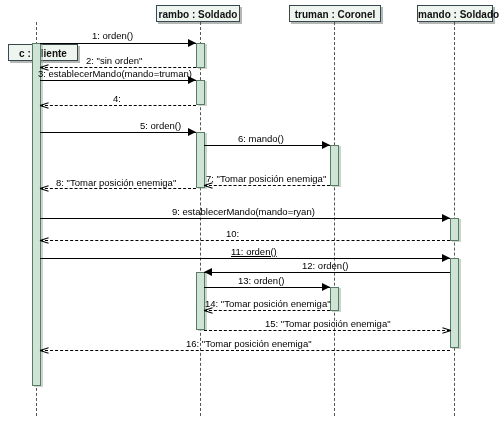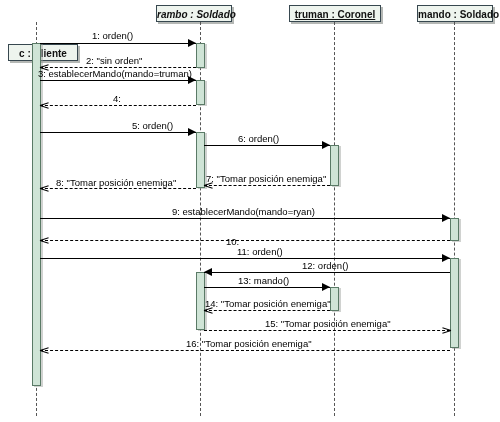--- a/index.html
+++ b/index.html
@@ -48,22 +48,22 @@
   
   .lbl{position:absolute;font-size:9.5px;color:#000;white-space:nowrap;
        line-height:11px;background:transparent;}
 </style>
 </head>
 <body>
 
 <div id="canvas">
   <div id="heads">
       <div class="head" style="left: 8px; top: 5px; width: 70px; margin-top: 39px;">c : Cliente</div>
-      <div class="head" style="left: 156px; top: 5px; width: 76px; font-style: italic;">rambo : Soldado</div>
-      <div class="head" style="left: 289px; top: 5px; width: 92px; text-decoration: underline;">truman : Coronel</div>
+      <div class="head" style="left: 156px; top: 5px; width: 84px;">rambo : Soldado</div>
+      <div class="head" style="left: 289px; top: 5px; width: 92px;">truman : Coronel</div>
       <div class="head" style="left: 417px; top: 5px; width: 76px;">mando : Soldado</div>
     </div>
   <div id="lifelines">
       <div class="lifeline" style="left: 36px; top: 22px; height: 394px;"></div>
       <div class="lifeline" style="left: 200px; top: 22px; height: 394px;"></div>
       <div class="lifeline" style="left: 334px; top: 22px; height: 394px;"></div>
       <div class="lifeline" style="left: 454px; top: 22px; height: 394px;"></div>
     </div>
   <div id="acts">
       <div class="act" style="left: 32px; top: 43px; height: 343px;"></div>
@@ -84,45 +84,45 @@
       <div class="ah open-l" style="top: 63px; left: 40px;"></div>
       <div class="lbl" style="left: 86px; top: 55px;">2: "sin orden"</div>
       <div class="msg call" style="left: 40px; top: 80px; width: 156px;"></div>
       <div class="ah solid-r" style="top: 76px; left: 188px;"></div>
       <div class="lbl" style="left: 38px; top: 68px;">3: establecerMando(mando=truman)</div>
       <div class="msg ret" style="left: 40px; top: 105px; width: 156px;"></div>
       <div class="ah open-l" style="top: 101px; left: 40px;"></div>
       <div class="lbl" style="left: 113px; top: 93px;">4:</div>
       <div class="msg call" style="left: 40px; top: 132px; width: 156px;"></div>
       <div class="ah solid-r" style="top: 128px; left: 188px;"></div>
-      <div class="lbl" style="left: 92px; top: 120px; padding-left: 40px;">5: orden()</div>
+      <div class="lbl" style="left: 100px; top: 120px; padding-left: 40px;">5: orden()</div>
       <div class="msg call" style="left: 204px; top: 145px; width: 126px;"></div>
       <div class="ah solid-r" style="top: 141px; left: 322px;"></div>
-      <div class="lbl" style="left: 238px; top: 133px;">6:  orden()</div>
+      <div class="lbl" style="left: 238px; top: 133px;">6:  mando()</div>
       <div class="msg ret" style="left: 204px; top: 185px; width: 126px;"></div>
       <div class="ah open-l" style="top: 181px; left: 204px;"></div>
       <div class="lbl" style="left: 206px; top: 173px;">7: "Tomar posición enemiga"</div>
       <div class="msg ret" style="left: 40px; top: 188px; width: 156px;"></div>
       <div class="ah open-l" style="top: 184px; left: 40px;"></div>
       <div class="lbl" style="left: 56px; top: 177px;">8: "Tomar posición enemiga"</div>
       <div class="msg call" style="left: 40px; top: 218px; width: 410px;"></div>
       <div class="ah solid-r" style="top: 214px; left: 442px;"></div>
       <div class="lbl" style="left: 172px; top: 206px;">9: establecerMando(mando=ryan)</div>
       <div class="msg ret" style="left: 40px; top: 240px; width: 410px;"></div>
       <div class="ah open-l" style="top: 236px; left: 40px;"></div>
-      <div class="lbl" style="left: 226px; top: 236px; text-align: right;">10:</div>
+      <div class="lbl" style="left: 226px; top: 228px; text-align: right;">10:</div>
       <div class="msg call" style="left: 40px; top: 258px; width: 410px;"></div>
       <div class="ah solid-r" style="top: 254px; left: 442px;"></div>
-      <div class="lbl" style="left: 237px; top: 246px;">11: orden()</div>
+      <div class="lbl" style="left: 231px; top: 246px; text-decoration: underline;">11: orden()</div>
       <div class="msg call" style="left: 204px; top: 272px; width: 246px;"></div>
       <div class="ah solid-l" style="top: 268px; left: 204px;"></div>
       <div class="lbl" style="left: 302px; top: 260px;">12: orden()</div>
       <div class="msg call" style="left: 204px; top: 287px; width: 126px;"></div>
       <div class="ah solid-r" style="top: 283px; left: 322px;"></div>
-      <div class="lbl" style="left: 238px; top: 275px;">13: mando()</div>
+      <div class="lbl" style="left: 238px; top: 275px;">13: orden()</div>
       <div class="msg ret" style="left: 204px; top: 310px; width: 126px;"></div>
       <div class="ah open-l" style="top: 306px; left: 204px;"></div>
       <div class="lbl" style="left: 205px; top: 298px;">14: "Tomar posición enemiga"</div>
       <div class="msg ret" style="left: 204px; top: 330px; width: 246px;"></div>
       <div class="ah open-r" style="top: 326px; left: 442px;"></div>
       <div class="lbl" style="left: 265px; top: 318px;">15: "Tomar posición enemiga"</div>
       <div class="msg ret" style="left: 40px; top: 350px; width: 410px;"></div>
       <div class="ah open-l" style="top: 346px; left: 40px;"></div>
       <div class="lbl" style="left: 186px; top: 338px;">16: "Tomar posición enemiga"</div>
     </div>

